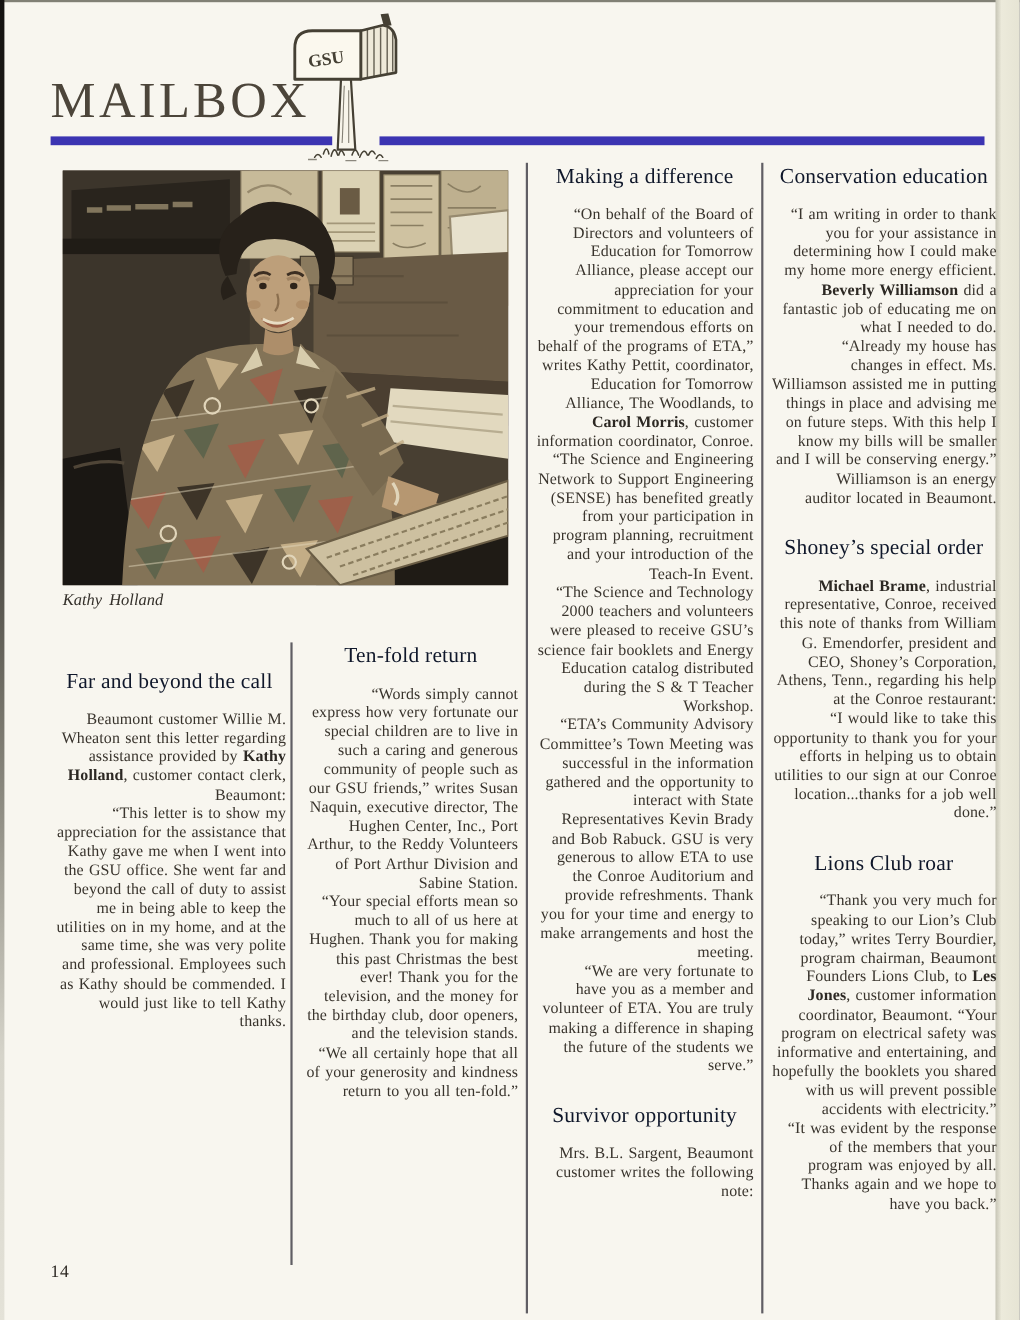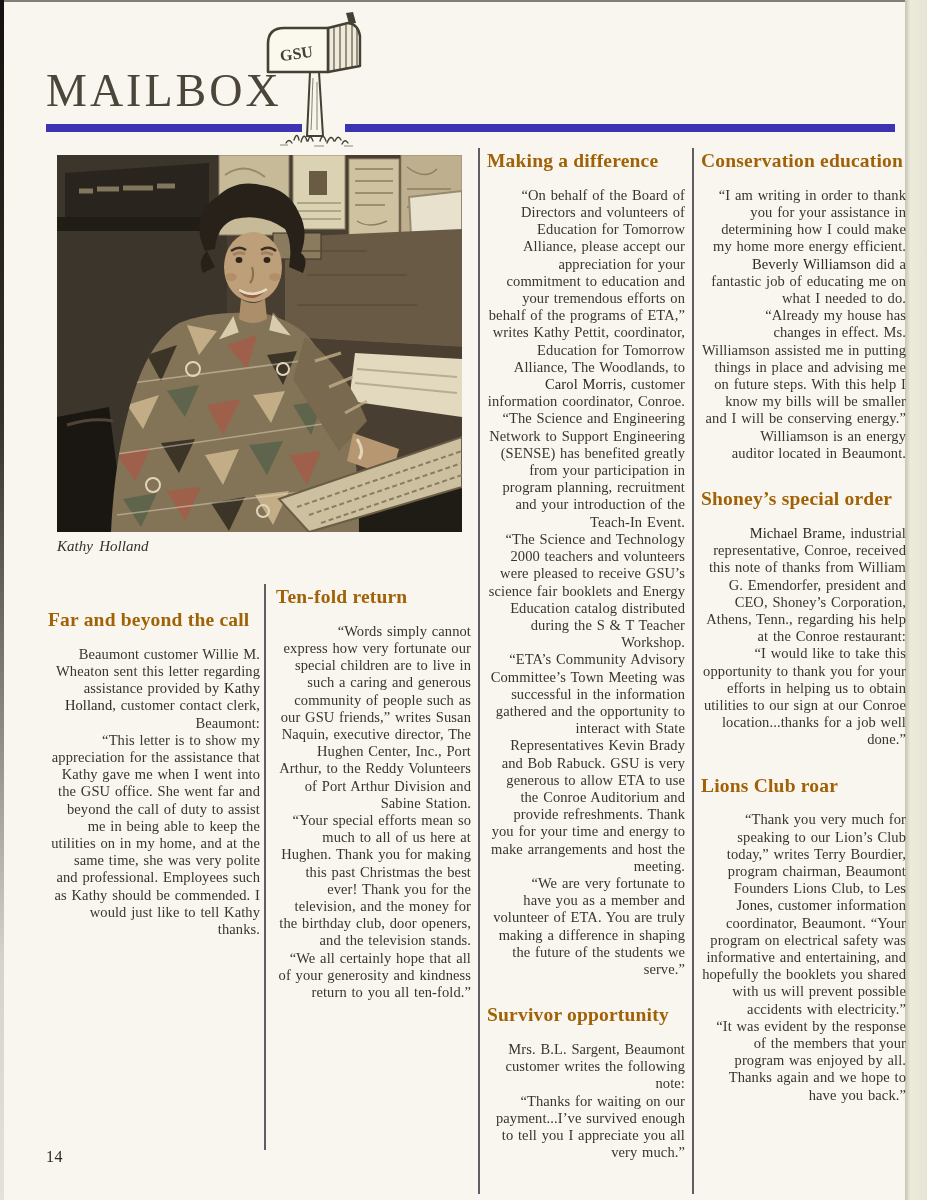--- a/index.html
+++ b/index.html
@@ -41,31 +41,32 @@
   .vdiv-2{left:478px;top:148px;height:1046px;}
   .vdiv-3{left:692px;top:148px;height:1046px;}
   
   .col{position:absolute;color:#39342d;}
   .col-1{left:48px;top:609px;width:212px;}
   .col-2{left:276px;top:586px;width:195px;}
   .col-3{left:487px;top:150px;width:198px;}
   .col-4{left:701px;top:150px;width:205px;}
   .article{margin:0;}
   .article-title{
-    font-size:19.5px;line-height:1.12;font-weight:700;
-    color:#a16207;letter-spacing:.2px;
+    font-size:19.5px;line-height:1.12;font-weight:400;
+    color:#0f172a;letter-spacing:.2px;
     margin:26px 0 15px 0;
+    text-align:center;
   }
   .article:first-child .article-title{margin-top:0;}
   .article p{
     font-size:14.5px;line-height:17.2px;margin:0;
     text-indent:13px;word-spacing:.07em;letter-spacing:.1px;
     text-align:right;
   }
-  .article p b{font-weight:400;color:#2c2823;}
+  .article p b{font-weight:700;color:#2c2823;}
   .page-number{
     position:absolute;left:46px;top:1148px;
     font-size:16px;color:#2e2a24;letter-spacing:.5px;
   }
 </style>
 </head>
 <body>
 
 <div class="page">
 
@@ -222,21 +223,20 @@
         <h2 class="article-title">Making a difference</h2>
         <p>“On behalf of the Board of Directors and volunteers of Education for Tomorrow Alliance, please accept our appreciation for your commitment to education and your tremendous efforts on behalf of the programs of ETA,” writes Kathy Pettit, coordinator, Education for Tomorrow Alliance, The Woodlands, to <b>Carol Morris</b>, customer information coordinator, Conroe.</p>
         <p>“The Science and Engineering Network to Support Engineering (SENSE) has benefited greatly from your participation in program planning, recruitment and your introduction of the Teach-In Event.</p>
         <p>“The Science and Technology 2000 teachers and volunteers were pleased to receive GSU’s science fair booklets and Energy Education catalog distributed during the S &amp; T Teacher Workshop.</p>
         <p>“ETA’s Community Advisory Committee’s Town Meeting was successful in the information gathered and the opportunity to interact with State Representatives Kevin Brady and Bob Rabuck.  GSU is very generous to allow ETA to use the Conroe Auditorium and provide refreshments.  Thank you for your time and energy to make arrangements and host the meeting.</p>
         <p>“We are very fortunate to have you as a member and volunteer of ETA.  You are truly making a difference in shaping the future of the students we serve.”</p>
       </div>
       <div class="article">
         <h2 class="article-title">Survivor opportunity</h2>
         <p>Mrs. B.L. Sargent, Beaumont customer writes the following note:</p>
-        <p>“Thanks for waiting on our payment...I’ve survived enough to tell you I appreciate you all very much.”</p>
       </div>
     </div>
   <div class="col col-4">
       <div class="article">
         <h2 class="article-title">Conservation education</h2>
         <p>“I am writing in order to thank you for your assistance in determining how I could make my home more energy efficient.  <b>Beverly Williamson</b> did a fantastic job of educating me on what I needed to do.</p>
         <p>“Already my house has changes in effect.  Ms. Williamson assisted me in putting things in place and advising me on future steps.  With this help I know my bills will be smaller and I will be conserving energy.”</p>
         <p>Williamson is an energy auditor located in Beaumont.</p>
       </div>
       <div class="article">

